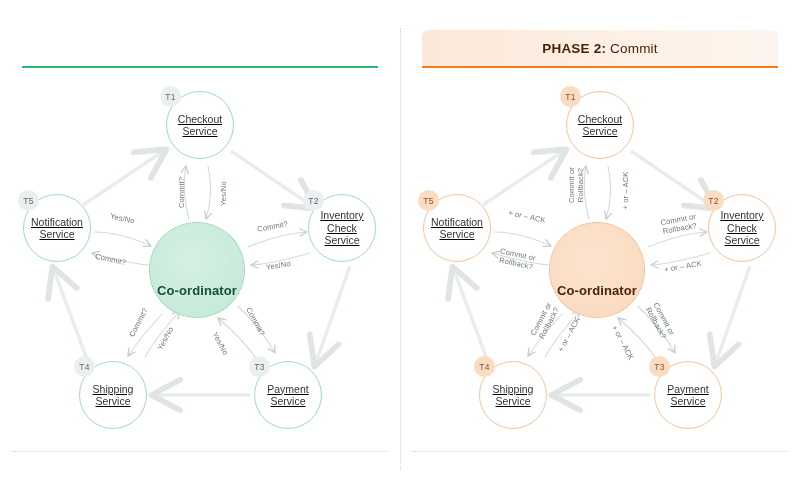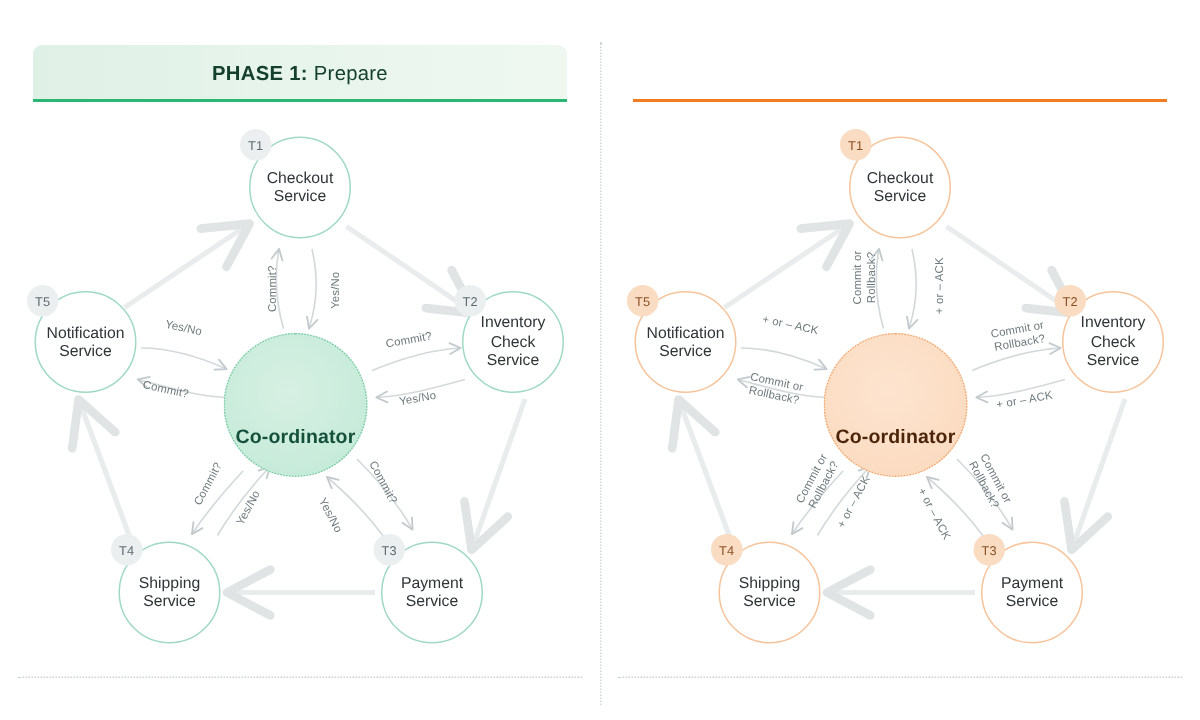--- a/index.html
+++ b/index.html
@@ -43,20 +43,21 @@
 
   
   .edges{position:absolute;left:0;top:0;width:400px;height:480px;}
 
   
   .node{
     position:absolute;width:68px;height:68px;border-radius:50%;
     background:#ffffff;box-sizing:border-box;
     display:flex;align-items:center;justify-content:center;
     text-align:center;
+    text-decoration:underline;
   }
   .left .node{border:1.3px solid #9fd9c3;}
   .right .node{border:1.3px solid #f6c39a;}
   .node .nlabel{
     font-size:10.5px;line-height:12.5px;color:#2f3437;font-weight:400;
     padding:0 2px;
   }
   .badge{
     position:absolute;width:21px;height:21px;border-radius:50%;
     display:flex;align-items:center;justify-content:center;
@@ -90,23 +91,20 @@
   }
   .elab.two{white-space:normal;width:52px;text-align:center;}
 </style>
 </head>
 <body>
 
 <div class="stage">
 
   <div class="panel left">
 
-    <div class="banner">
-      <div class="ttl"><b>PHASE 1:</b><span> Prepare</span></div>
-    </div>
     <div class="banner-rule"></div>
 
     <svg class="edges" viewBox="0 0 400 480">
       <defs>
         <marker id="ra1" markerWidth="11" markerHeight="11" refX="9" refY="5.5" orient="auto">
           <path d="M1,1 L9.5,5.5 L1,10" fill="none" stroke="#e0e4e5" stroke-width="1.7" stroke-linecap="round" stroke-linejoin="round"></path>
         </marker>
         <marker id="sa1" markerWidth="9" markerHeight="9" refX="7.5" refY="4.5" orient="auto">
           <path d="M1,1.2 L7.6,4.5 L1,7.8" fill="none" stroke="#c3cacd" stroke-width="1.1" stroke-linecap="round" stroke-linejoin="round"></path>
         </marker>
@@ -210,20 +208,23 @@
     <div class="elab" style="left:123px;top:318px;transform:rotate(-62deg);">Commit?</div>
 
     <div class="elab" style="left:110px;top:214px;transform:rotate(12deg);">Yes/No</div>
     <div class="elab" style="left:95px;top:255px;transform:rotate(12deg);">Commit?</div>
 
     <div class="foot-rule"></div>
   </div>
 
   <div class="panel right">
 
+    <div class="banner">
+      <div class="ttl"><b>PHASE 2:</b><span> Commit</span></div>
+    </div>
     <div class="banner-rule"></div>
 
     <svg class="edges" viewBox="0 0 400 480">
       <defs>
         <marker id="ra2" markerWidth="11" markerHeight="11" refX="9" refY="5.5" orient="auto">
           <path d="M1,1 L9.5,5.5 L1,10" fill="none" stroke="#e0e4e5" stroke-width="1.7" stroke-linecap="round" stroke-linejoin="round"></path>
         </marker>
         <marker id="sa2" markerWidth="9" markerHeight="9" refX="7.5" refY="4.5" orient="auto">
           <path d="M1,1.2 L7.6,4.5 L1,7.8" fill="none" stroke="#c3cacd" stroke-width="1.1" stroke-linecap="round" stroke-linejoin="round"></path>
         </marker>

